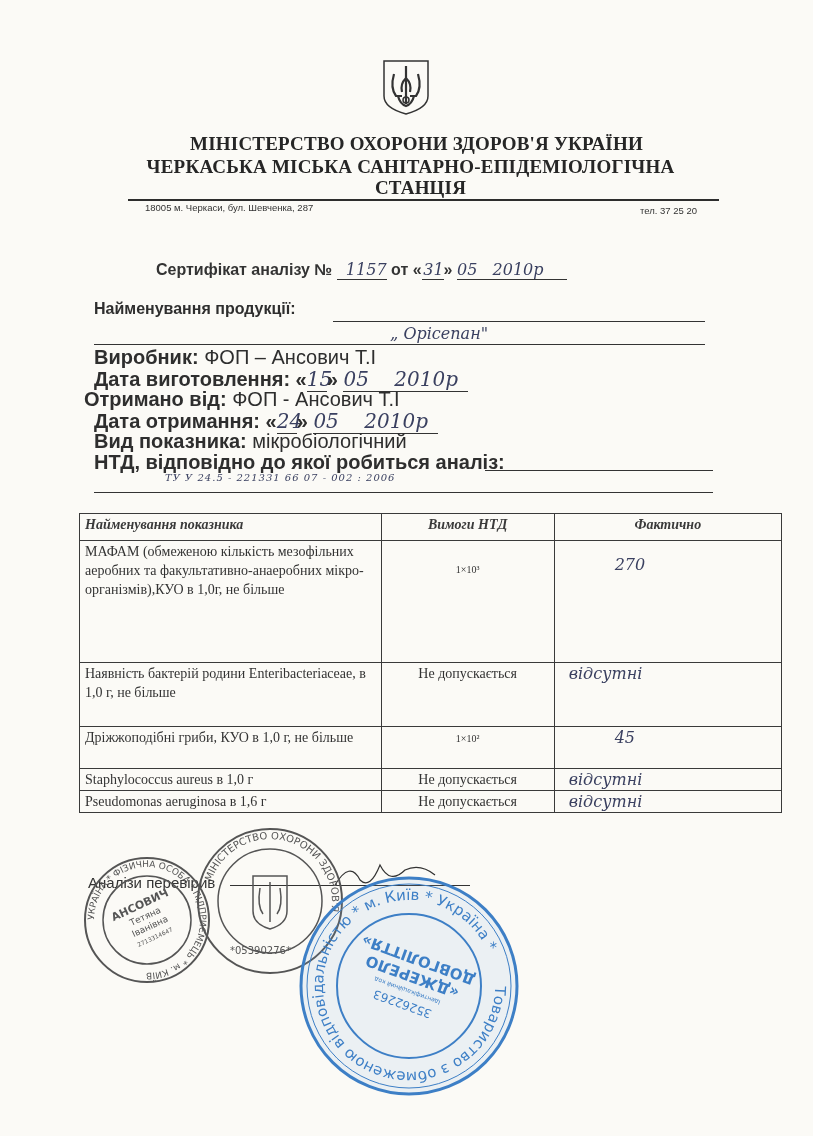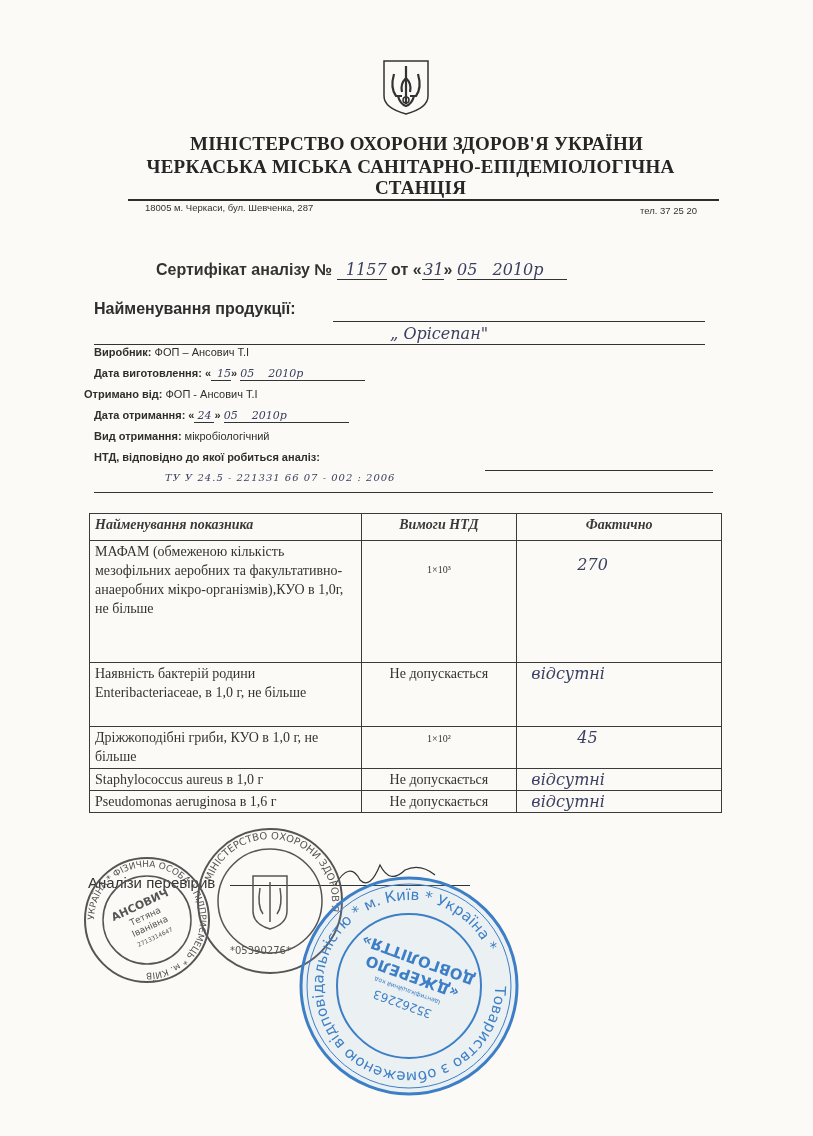--- a/index.html
+++ b/index.html
@@ -16,26 +16,26 @@
     .hdr2 { top: 156px; left: 4px; }
     .hdr3 { top: 177px; left: 14px; }
     .rule-top { left: 128px; top: 199px; width: 591px; height: 2px; background: #2d2d2d; }
     .addr { left: 130px; top: 202px; font-size: 9.5px; color: #333; margin-left: 15px; }
     .tel { left: 640px; top: 205px; font-size: 9.5px; color: #333; }
 
     .hand { font-family: "DejaVu Serif", serif; font-style: italic; color: #3a4060; }
     .uline { border-bottom: 1px solid #333; display: inline-block; }
 
     .cert { left: 156px; top: 260px; font-size: 16px; font-weight: bold; color: #333; white-space: nowrap; }
-    .field { font-size: 11px; font-weight: bold; color: #2e2e2e; white-space: nowrap; }
+    .field { font-size: 20px; font-weight: bold; color: #2e2e2e; white-space: nowrap; }
     .field .v { font-weight: normal; }
     .f1 { left: 94px; top: 300px; font-size: 16px; }
     .line { height: 1px; background: #333; }
 
-    table.res { position: absolute; left: 89px; top: 513px; width: 633px; border-collapse: collapse; font-family: "Liberation Serif", serif; font-size: 14px; color: #333; }
+    table.res { position: absolute; left: 79px; top: 513px; width: 703px; border-collapse: collapse; font-family: "Liberation Serif", serif; font-size: 14px; color: #333; }
     table.res td, table.res th { border: 1.3px solid #3a3a3a; padding: 1px 5px; vertical-align: top; line-height: 19px; }
     table.res th { font-style: italic; font-weight: bold; font-size: 14px; height: 24px; color: #3a3a3a; }
     table.res th.c1 { text-align: left; }
     table.res .c2 { text-align: center; margin-left: 32px; }
     table.res .c3 { padding-left: 14px; }
     .small { font-size: 10px; }
 
     .signline { left: 230px; top: 885px; width: 240px; height: 1px; background: #333; }
     .checked { left: 88px; top: 874px; font-size: 15px; color: #333; }
     .stamp { position: absolute; }
@@ -84,21 +84,21 @@
   <span>Отримано від:</span>
   <span class="v">ФОП - Ансович Т.І</span>
 </div>
 
 <div class="abs field" style="left:94px;top:409px;">
   <span>Дата отримання: «</span><span class="uline hand v" style="width:20px;text-align:center;">24</span><span>»</span>
   <span class="uline hand v" style="width:125px;"><span>05</span>&nbsp;&nbsp;&nbsp;&nbsp;<span>2010р</span></span>
 </div>
 
 <div class="abs field" style="left:94px;top:430px;">
-  <span>Вид отримання:</span>
+  <span>Вид показника:</span>
   <span class="v">мікробіологічний</span>
 </div>
 
 <div class="abs field" style="left:94px;top:451px;">НТД,  відповідно до якої робиться аналіз:</div>
 <div class="abs line" style="left:485px;top:470px;width:228px;"></div>
 <div class="abs hand" style="left:165px;top:472px;font-size:10px;letter-spacing:1px;">ТУ У 24.5 - 221331 66 07 - 002 : 2006</div>
 <div class="abs line" style="left:94px;top:492px;width:619px;"></div>
 
 <table class="res">
   <colgroup>

